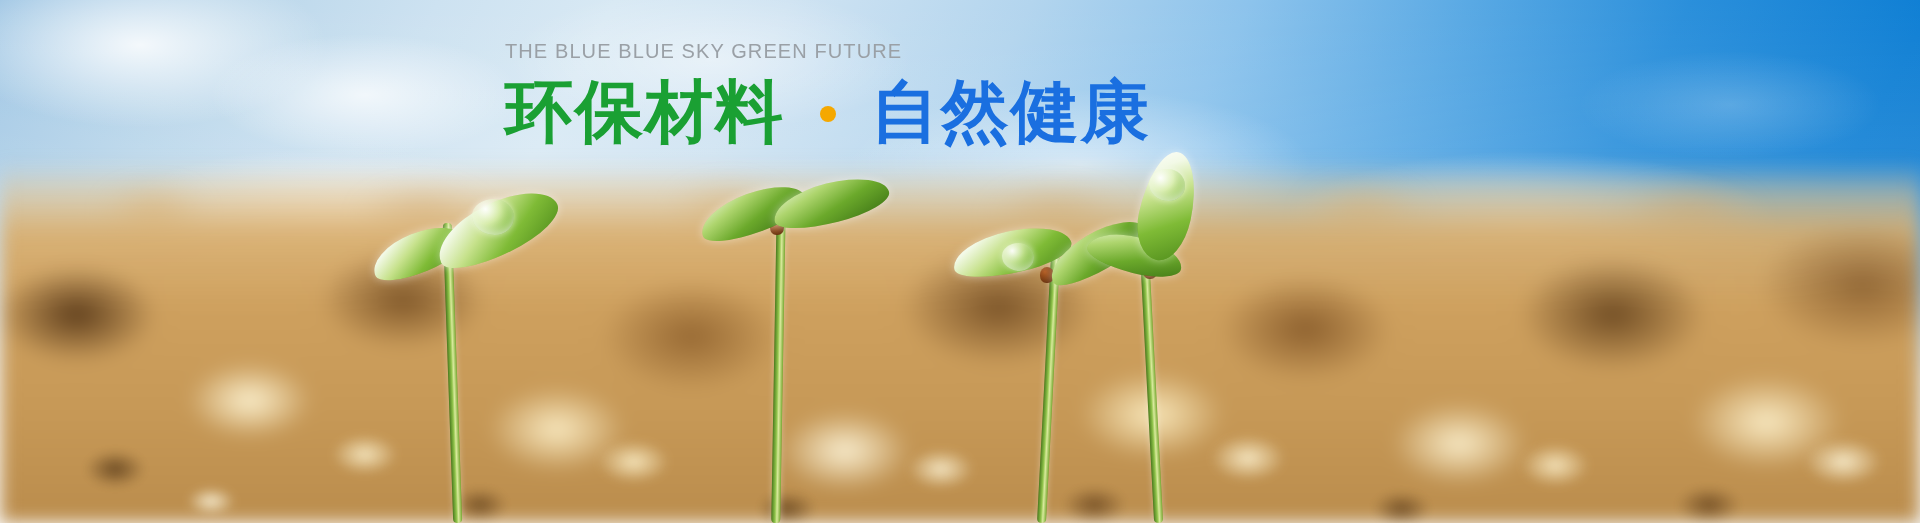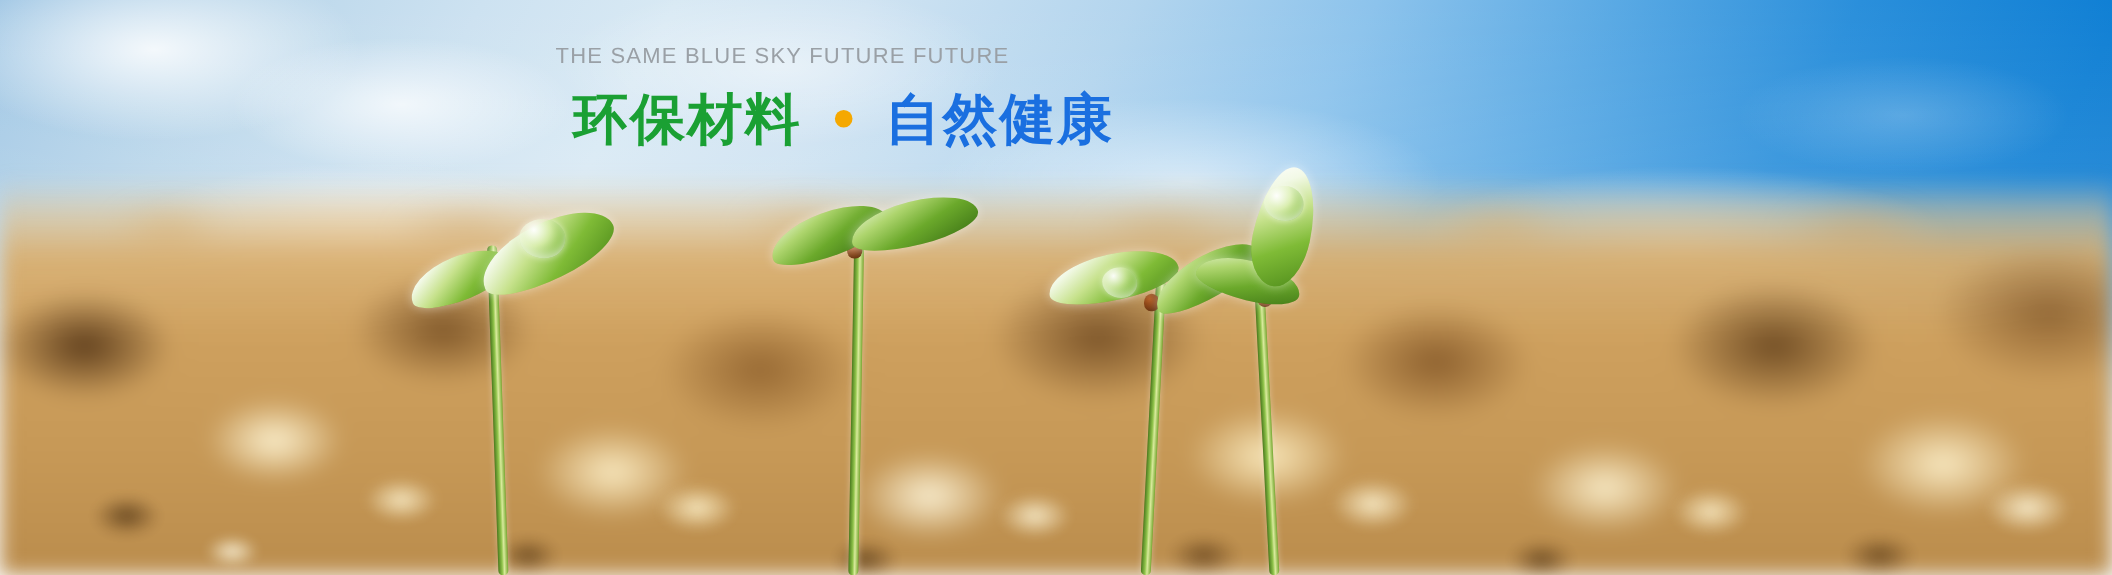--- a/index.html
+++ b/index.html
@@ -169,22 +169,22 @@
   .eyebrow {
     font-size: 20px;
     letter-spacing: 1.1px;
     color: #9aa0a6;
     font-weight: 400;
     line-height: 1.1;
     margin: 0 0 8px 0;
     white-space: nowrap;
   }
   .headline {
-    margin: 16px;
-    font-size: 50px;
+    margin: 0;
+    font-size: 68px;
     font-weight: 700;
     line-height: 1.22;
     letter-spacing: 2px;
     white-space: nowrap;
   }
   .hl-green { color: #1aa033; }
   .hl-blue  { color: #1a6fe0; }
   .hl-dot {
     display: inline-block;
     width: 16px; height: 16px;
@@ -247,21 +247,21 @@
 
   <div class="sprout" style="left:1075px; width:220px; height:340px;">
     <div class="stem" style="left:72px; height:272px; transform:rotate(-3deg);"></div>
     <div class="node" style="left:68px; bottom:244px;"></div>
     <div class="leaf dark" style="left:12px; bottom:250px; width:96px; height:36px; transform:rotate(14deg);"></div>
     <div class="leaf" style="left:66px; bottom:262px; width:52px; height:110px; transform:rotate(12deg);"></div>
     <div class="dew" style="left:74px; bottom:322px; width:36px; height:32px;"></div>
   </div>
 
   <div class="copy">
-    <p class="eyebrow">THE SAME BLUE SKY FUTURE FUTURE</p>
+    <p class="eyebrow">THE BLUE BLUE SKY GREEN FUTURE</p>
 
     <h1 class="headline">
       <span class="hl-green">环保材料</span>
       <span class="hl-dot"></span>
       <span class="hl-blue">自然健康</span>
     </h1>
 
   </div>
 
 </div>

